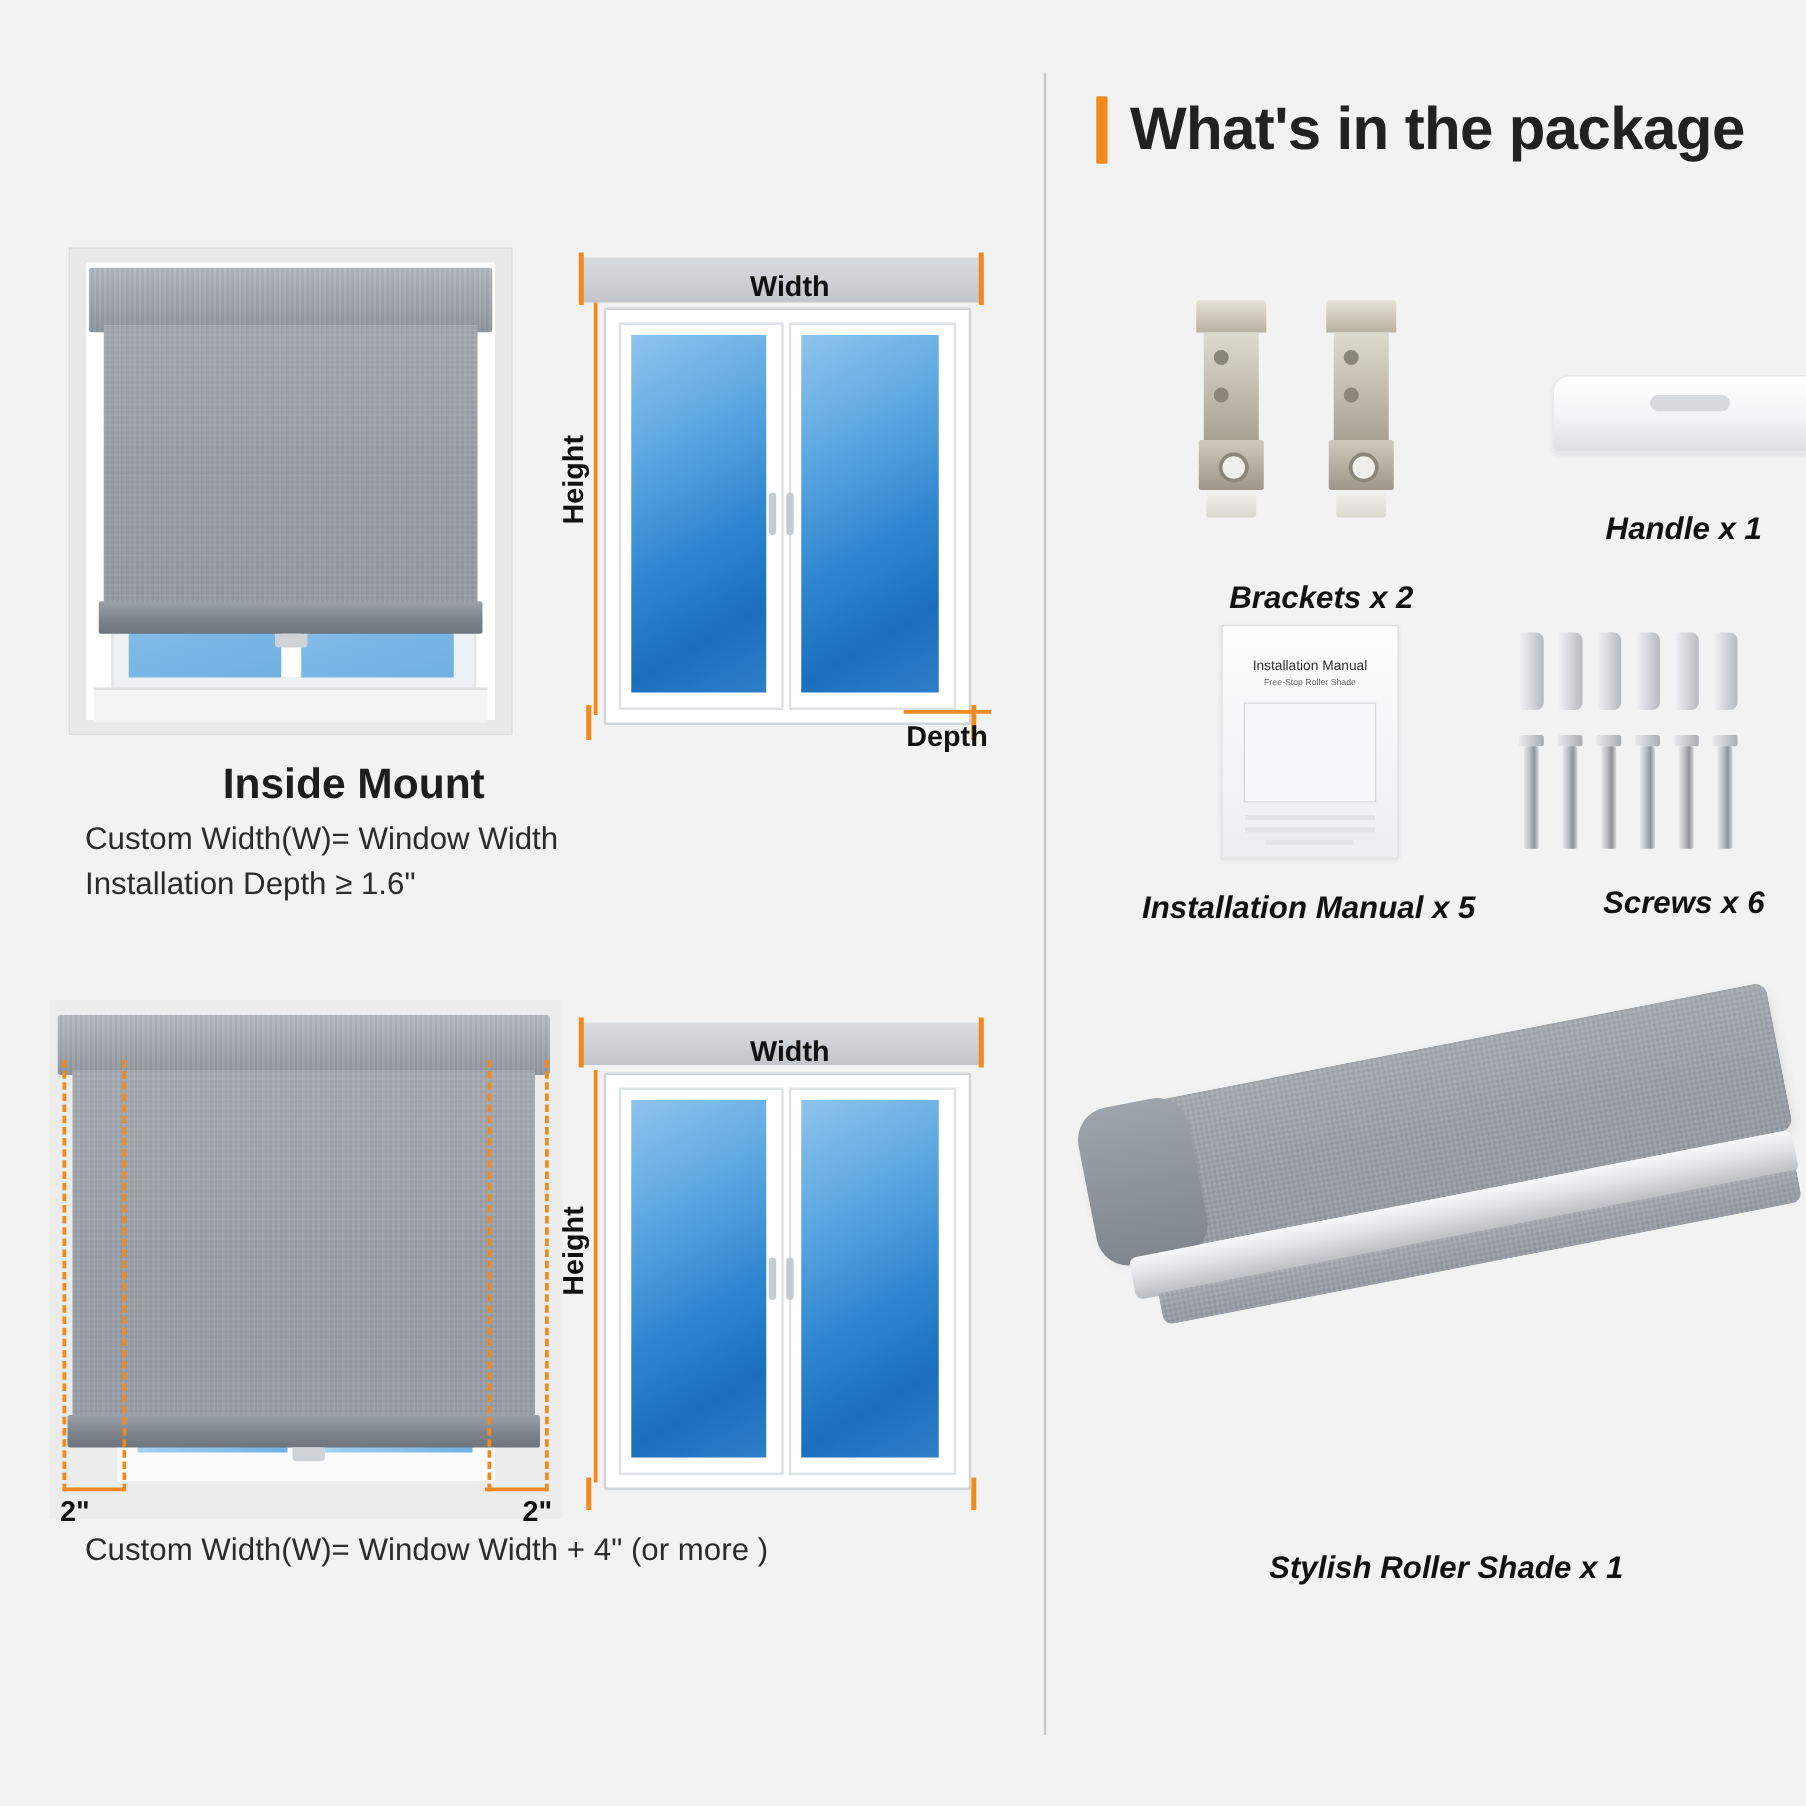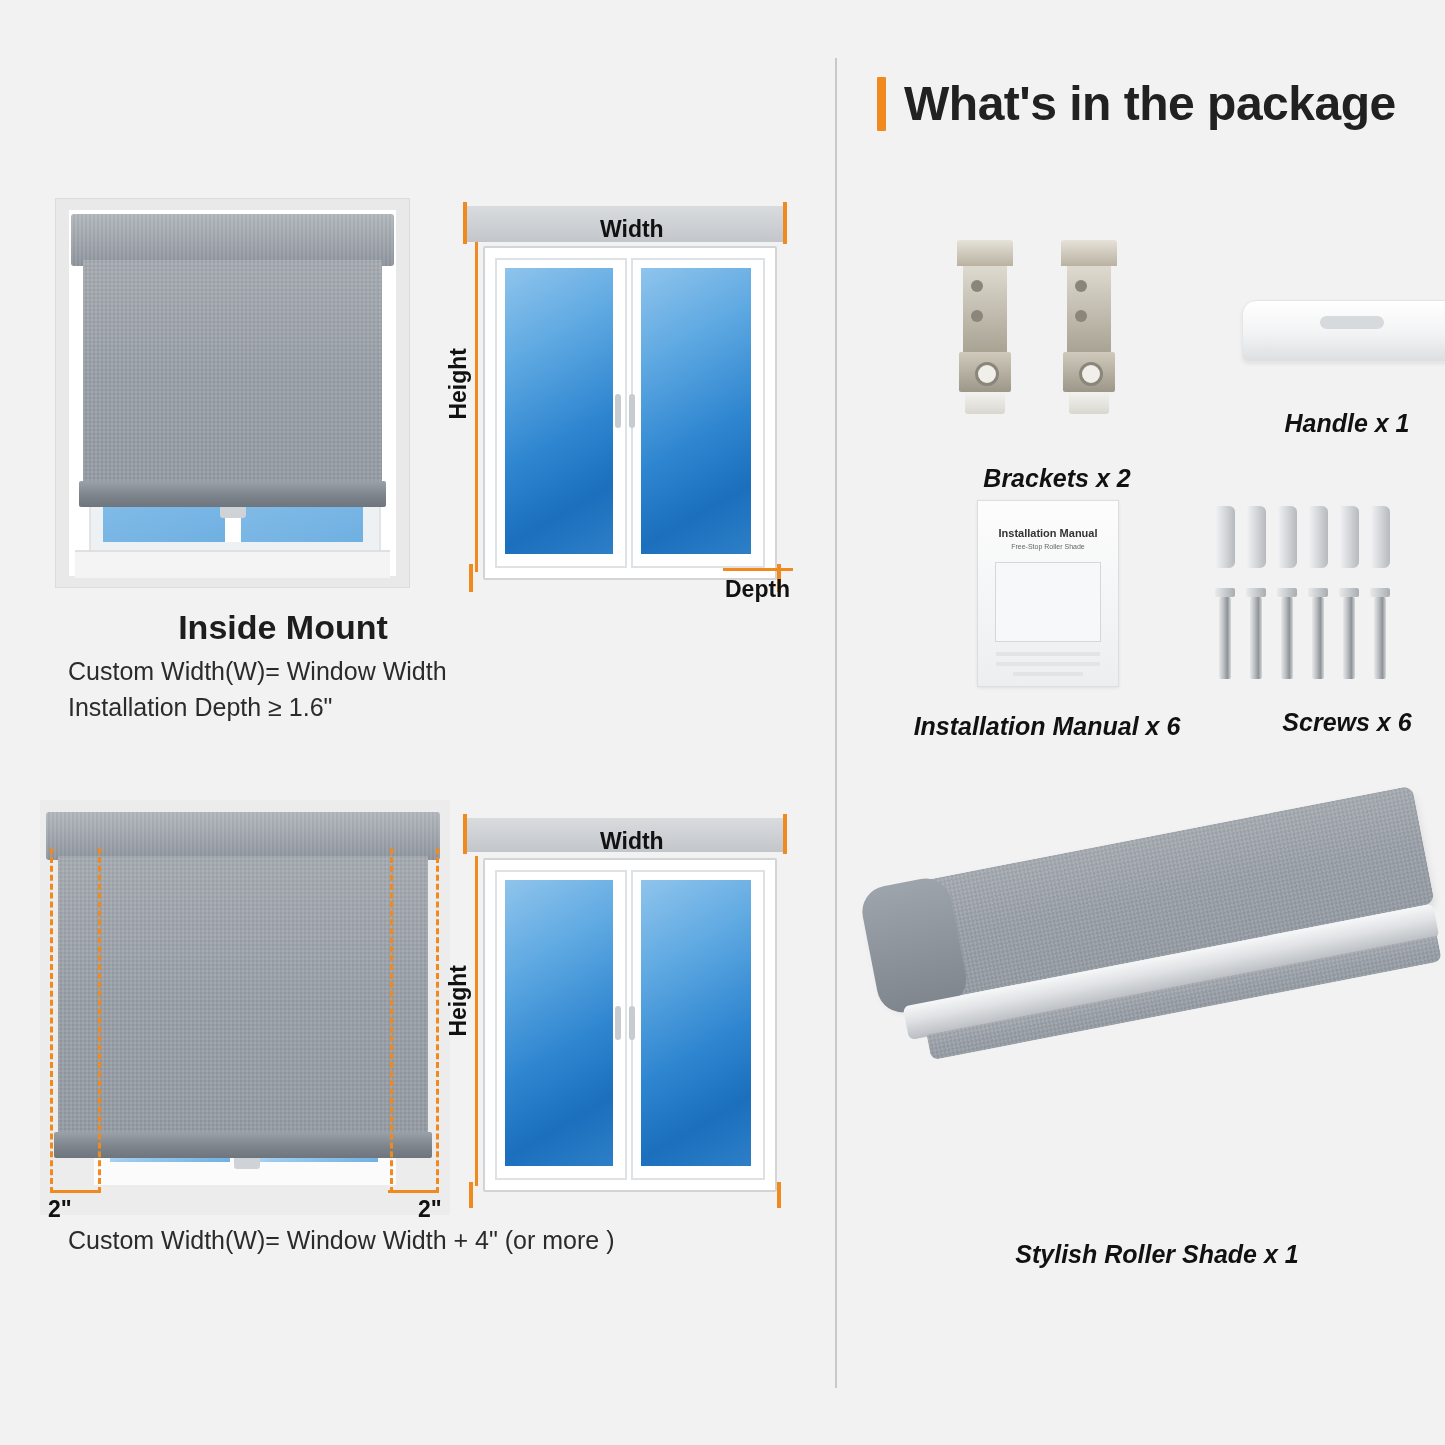--- a/index.html
+++ b/index.html
@@ -224,29 +224,29 @@
           <div style="position:absolute;inset:0;background:linear-gradient(180deg,#ffffff 0%,#f2f3f4 55%,#dcdee0 100%);border:1px solid #e4e6e8;border-radius:14px 14px 6px 6px;box-shadow:0 2px 4px rgba(0,0,0,0.07);"></div>
           <div style="position:absolute;left:78px;top:16px;width:64px;height:13px;background:#d7dadd;border-radius:7px;"></div>
         </div>
       </div>
       <div class="pkg-label" style="margin-top:14px;">Handle x 1</div>
     </div>
 
     <div style="position:absolute;left:60px;top:500px;width:300px;">
       <div style="position:relative;height:190px;">
         <div style="position:absolute;left:80px;top:0;width:140px;height:185px;background:linear-gradient(180deg,#fdfdfd,#eceef0);border:1px solid #dcdee0;box-shadow:0 1px 3px rgba(0,0,0,0.08);">
-          <div style="text-align:center;margin-top:26px;font-size:11px;font-weight:bold;color:#333;">Installation Manual</div>
+          <div style="text-align:center;margin-top:26px;font-size:11px;font-weight:normal;color:#333;">Installation Manual</div>
           <div style="text-align:center;margin-top:4px;font-size:7px;color:#666;">Free-Stop Roller Shade</div>
           <div style="margin:12px auto 0;width:104px;height:78px;border:1px solid #d5d7d9;background:#f7f8f9;"></div>
           <div style="margin:10px auto 0;width:104px;height:4px;background:#e2e4e6;"></div>
           <div style="margin:6px auto 0;width:104px;height:4px;background:#e2e4e6;"></div>
           <div style="margin:6px auto 0;width:70px;height:4px;background:#e2e4e6;"></div>
         </div>
       </div>
-      <div class="pkg-label" style="margin-top:22px;">Installation Manual x 6</div>
+      <div class="pkg-label" style="margin-top:22px;">Installation Manual x 5</div>
     </div>
 
     <div style="position:absolute;left:360px;top:500px;width:300px;">
       <div style="position:relative;height:190px;">
 
         <div style="position:absolute;left:18px;top:6px;display:flex;gap:11px;">
           <div class="anchor" style="width:20px;height:62px;"></div>
           <div class="anchor" style="width:20px;height:62px;"></div>
           <div class="anchor" style="width:20px;height:62px;"></div>
           <div class="anchor" style="width:20px;height:62px;"></div>

